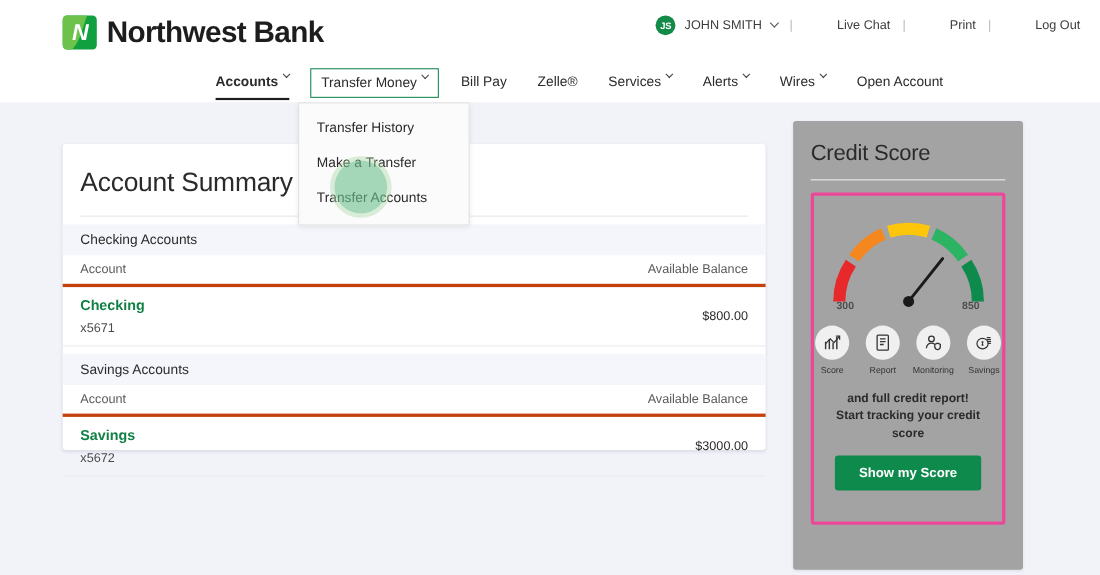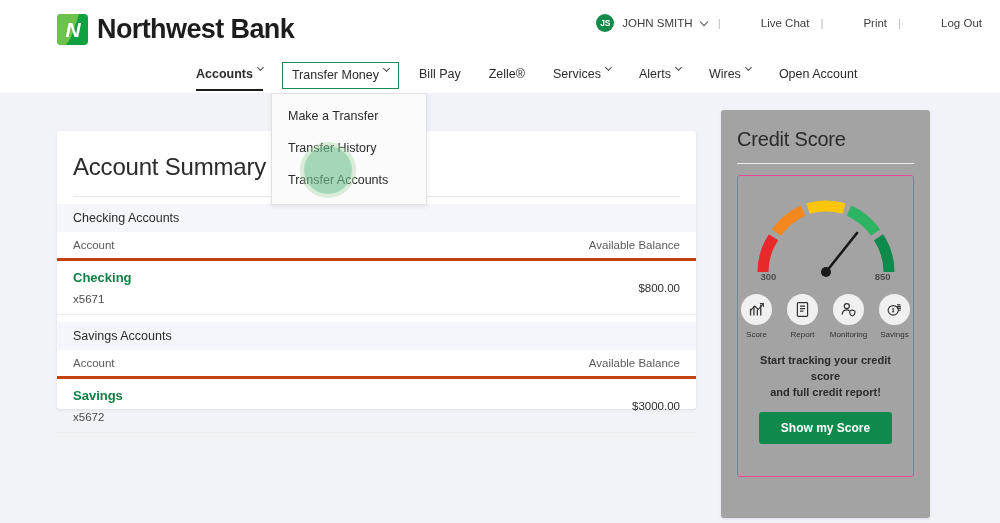--- a/index.html
+++ b/index.html
@@ -196,21 +196,21 @@
     box-shadow: 0 1px 3px rgba(20,30,60,.10);
   }
   .credit-title {
     font-size: 20px; color: #2a2a2a;
     padding: 18px 0 0 16px;
     letter-spacing: -.2px;
   }
   .credit-rule { margin: 12px 16px 0; height: 1px; background: #ececec; }
   .credit-inner {
     margin: 11px 16px 0;
-    border: 1px solid #ec4899;
+    border: 3px solid #ec4899;
     border-radius: 3px;
     height: 302px;
     padding-top: 16px;
     display: flex; flex-direction: column; align-items: center;
   }
   .gauge { position: relative; width: 150px; height: 88px; }
   .gauge svg { display: block; }
   .gauge-labels {
     position: absolute; left: 0; right: 0; bottom: -2px;
     display: flex; justify-content: space-between;
@@ -302,22 +302,22 @@
         <span>Wires</span>
         <span class="chev"></span>
       </div>
       <div class="nav-item">
         <span>Open Account</span>
       </div>
     </div>
   </div>
 
   <div class="dropdown">
+    <div class="dropdown-item">Transfer History</div>
     <div class="dropdown-item">Make a Transfer</div>
-    <div class="dropdown-item">Transfer History</div>
     <div class="dropdown-item">Transfer Accounts</div>
   </div>
   <div class="click-dot"></div>
 
   <div class="summary-card">
     <div class="summary-title">Account Summary</div>
     <div class="summary-rule"></div>
 
     <div class="section-head">Checking Accounts</div>
     <div class="col-head">
@@ -406,21 +406,21 @@
               <ellipse cx="8.5" cy="11" rx="6" ry="5.6"></ellipse>
               <path d="M8.5 8.6 V13.4 M7.2 9.4 H9.6 M7.2 12.6 H9.6" stroke-width="1.1"></path>
               <path d="M13 4.5 H17 M13 6.6 H17.4 M13.6 8.7 H17.6 M14 10.8 H17.4"></path>
             </svg>
           </div>
           <div class="icon-label">Savings</div>
         </div>
       </div>
 
       <div class="credit-pitch">
+        <div>and full credit report!</div>
         <div>Start tracking your credit score</div>
-        <div>and full credit report!</div>
       </div>
 
       <button class="score-btn">Show my Score</button>
     </div>
   </div>
 
 </div>
 
 </body></html>

